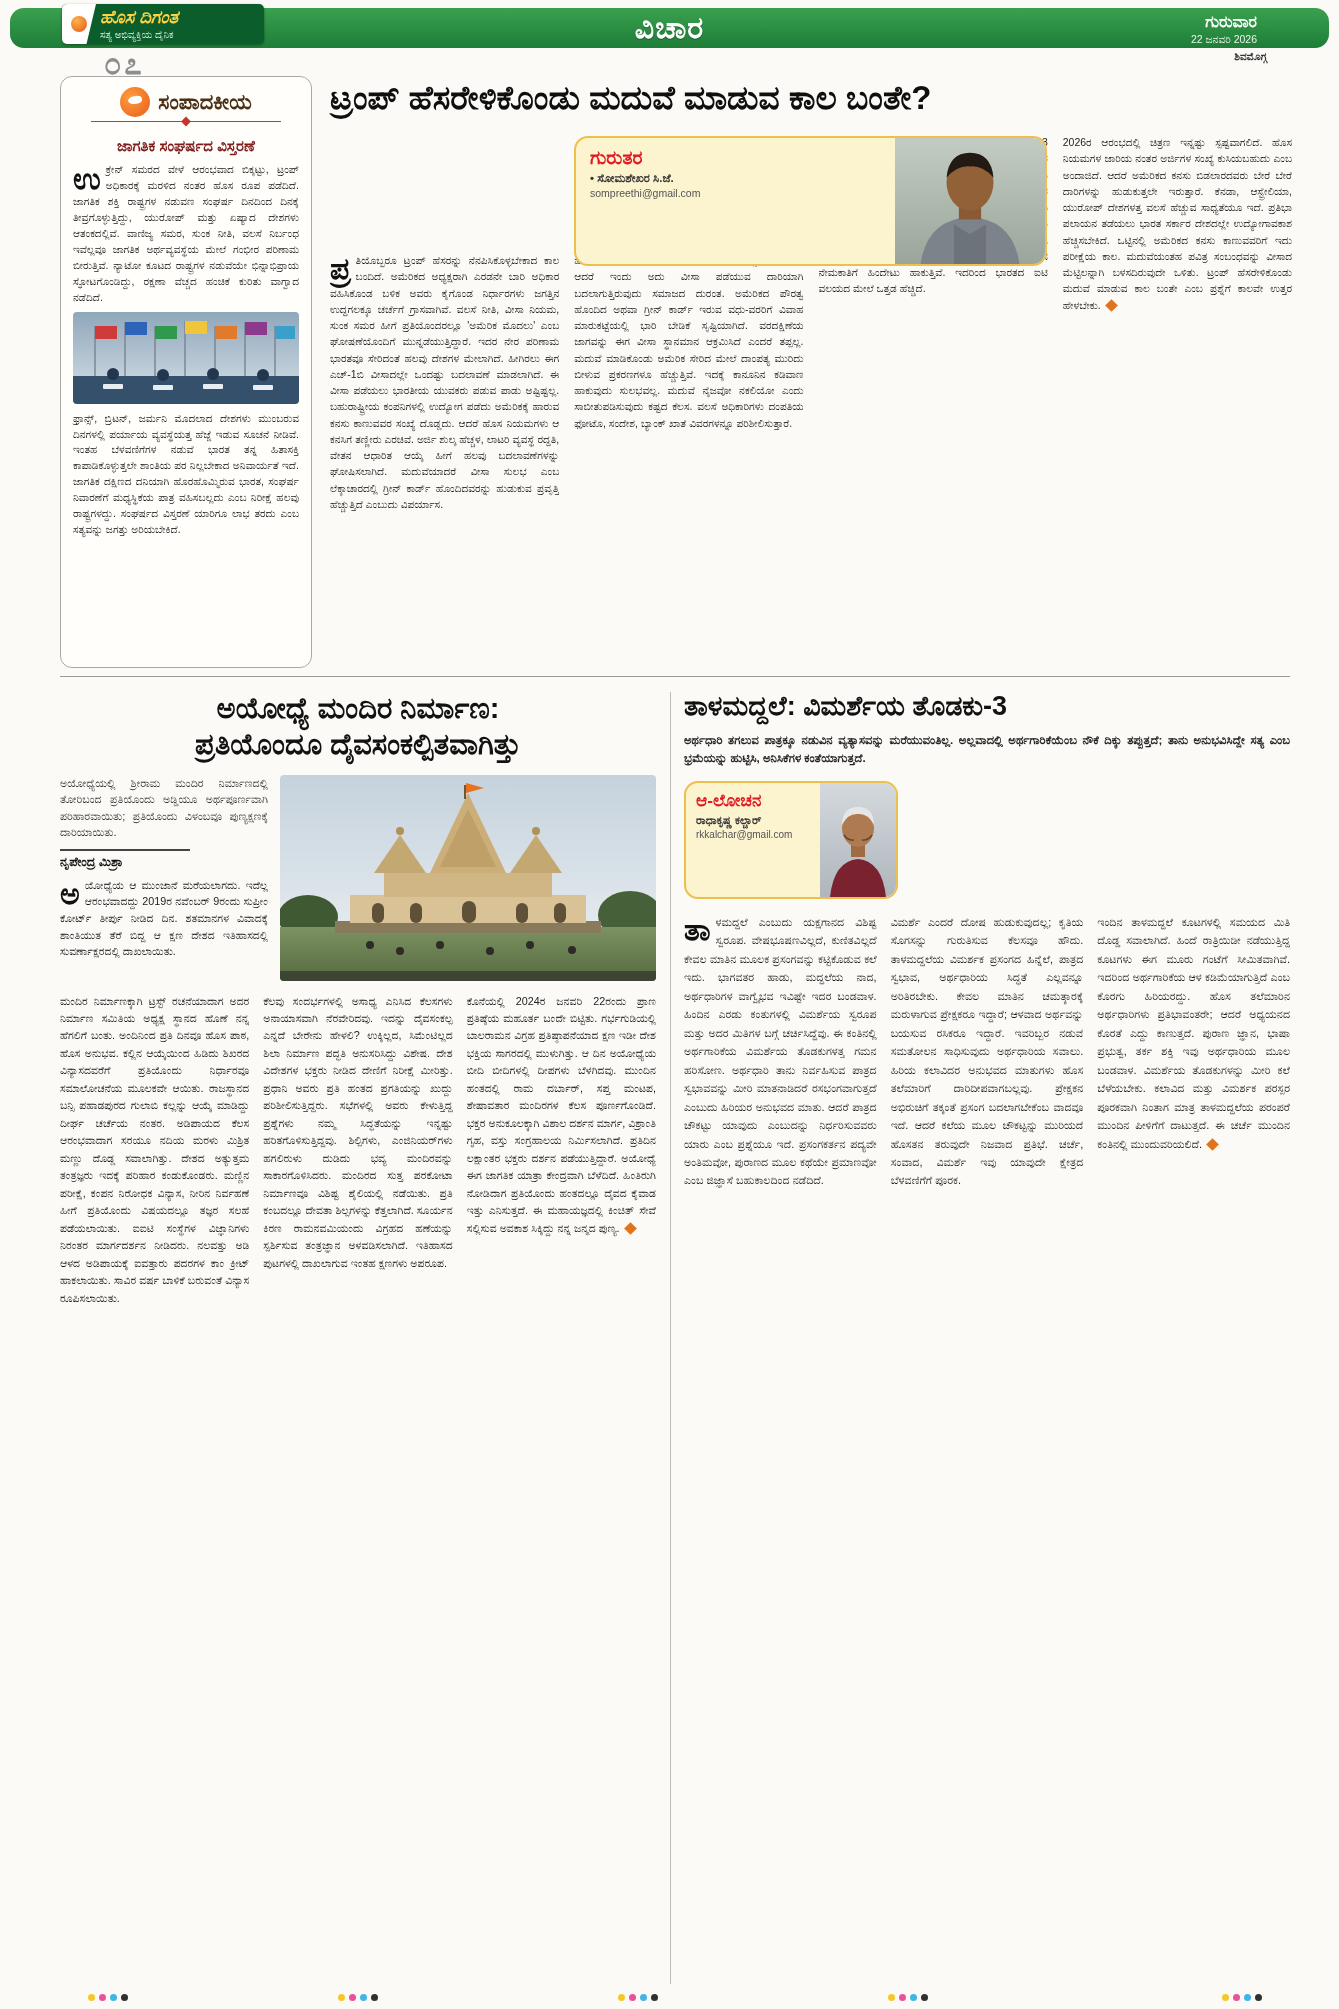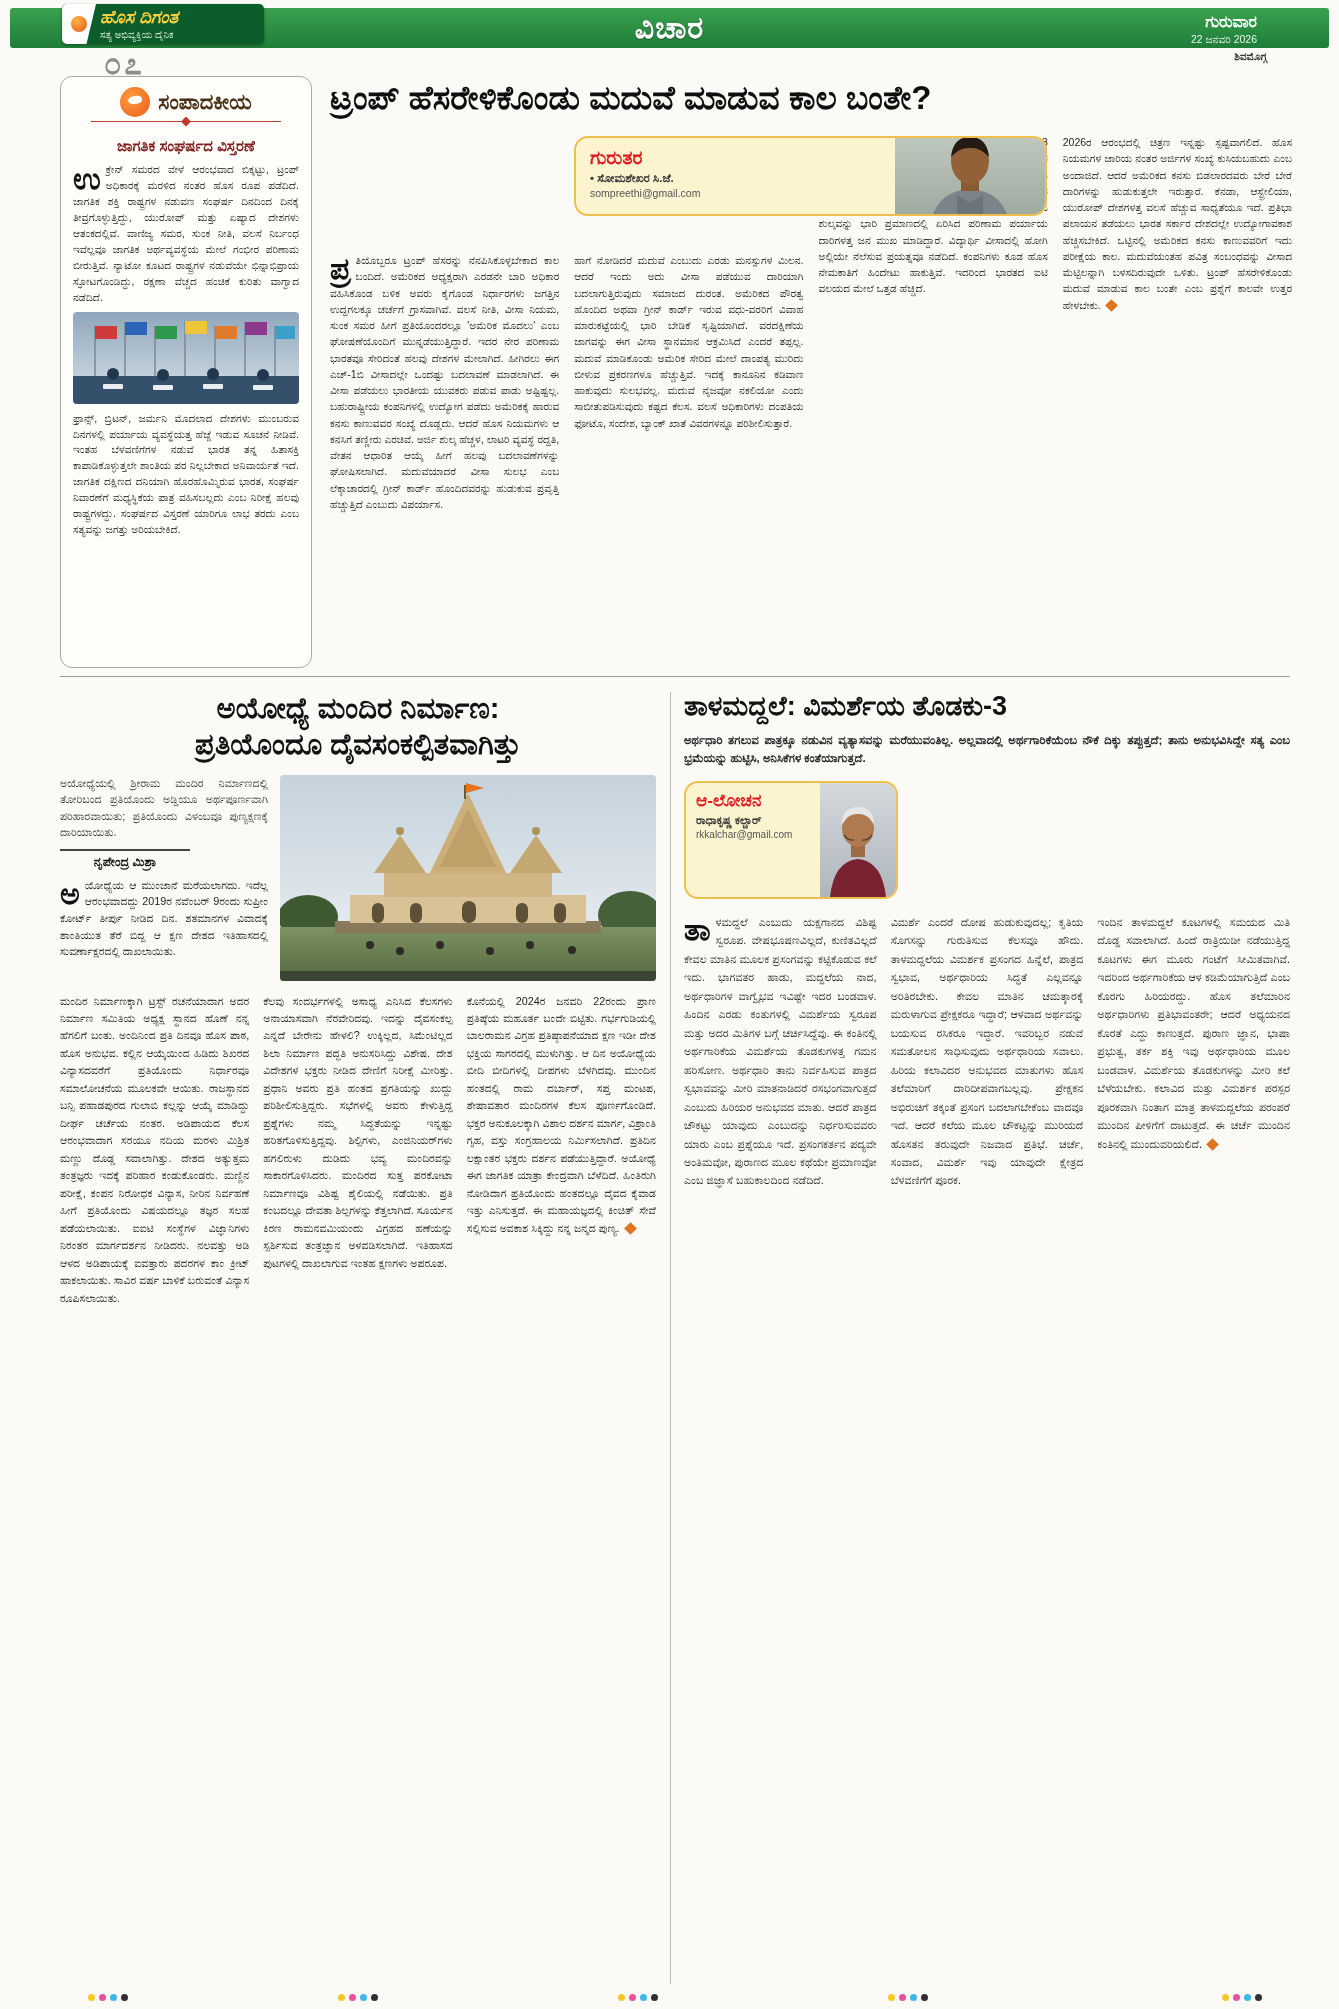--- a/index.html
+++ b/index.html
@@ -1,21 +1,21 @@
 <!DOCTYPE html>
 <html><head>
 <meta charset="utf-8">
 <style>
   * { box-sizing: border-box; margin: 0; padding: 0; }
   body { margin: 0; background: #e9e7e2; font-family: "Liberation Sans", sans-serif; }
   .page { position: relative; width: 1339px; height: 2009px; background: #fbfaf7; overflow: hidden; margin: 0 auto; }
 
   
   .green-bar { position: absolute; left: 10px; top: 8px; right: 10px; height: 40px;
-    background: linear-gradient(180deg, #3aa14e 0%, #1e7d38 100%); border-radius: 3px; }
+    background: linear-gradient(180deg, #3aa14e 0%, #1e7d38 100%); border-radius: 14px; }
   .section-title { position: absolute; left: 0; right: 0; top: 3px; text-align: center;
     color: #ffffff; font-size: 30px; font-weight: bold; letter-spacing: 1px; text-shadow: 0 1px 1px rgba(0,0,0,.35); }
   .masthead { position: absolute; left: 62px; top: 4px; width: 202px; height: 40px;
     background: #0b5e2b; border-radius: 5px; display: flex; overflow: hidden; box-shadow: 0 1px 3px rgba(0,0,0,.4); z-index: 3; }
   .emblem { width: 34px; background: #ffffff; clip-path: polygon(0 0,100% 0,72% 100%,0 100%);
     display: flex; align-items: center; justify-content: center; }
   .emblem-core { width: 16px; height: 16px; border-radius: 50%;
     background: radial-gradient(circle at 35% 30%, #ffb347, #e2571b); }
   .masthead-text { padding: 4px 6px 0 4px; }
   .masthead-title { color: #ffd23f; font-weight: bold; font-size: 18px; line-height: 1.1; white-space: nowrap; font-style: italic; }
@@ -51,40 +51,40 @@
   
   .top-headline { position: absolute; left: 330px; top: 80px; width: 960px;
     font-size: 33px; font-weight: 800; color: #0f0f0f; line-height: 1.1; }
   .top-cols { position: absolute; left: 330px; top: 134px; width: 962px; height: 534px;
     display: flex; gap: 15px; }
   .col { flex: 1; overflow: hidden; }
   .top-cols .col p { font-size: 10.5px; line-height: 1.55; text-align: justify; color: #1d1d1d; }
   .top-cols .col:nth-child(2), .top-cols .col:nth-child(3) { padding-top: 118px; }
 
   .card { background: #fcf3cf; border: 2px solid #eebf4d; border-radius: 14px; display: flex; overflow: hidden; }
-  .card1 { position: absolute; left: 244px; top: 2px; width: 473px; height: 80px; z-index: 2; }
+  .card1 { position: absolute; left: 244px; top: 2px; width: 473px; height: 130px; z-index: 2; }
   .card-info { flex: 1; padding: 9px 10px 6px 14px; }
   .card-col-name { color: #e01b24; font-weight: bold; font-size: 19px; }
   .card-author { font-size: 11.5px; font-weight: bold; color: #333; margin-top: 3px; }
   .card-email { font-size: 10.5px; color: #555; margin-top: 2px; }
   .card-photo { width: 150px; flex: none; }
   .card-photo svg { display: block; height: 100%; }
 
   
   .h-divider { position: absolute; left: 60px; right: 49px; top: 676px; border-top: 1px solid #999; }
   .v-divider { position: absolute; left: 670px; top: 692px; height: 1292px; border-left: 1px solid #bcbcbc; }
 
   
   .ayodhya { position: absolute; left: 60px; top: 690px; width: 596px; }
   .ay-headline { text-align: center; font-size: 29px; font-weight: 800; line-height: 1.25; color: #121212; }
   .ay-row { display: flex; gap: 12px; margin-top: 12px; }
   .ay-left { width: 208px; flex: none; overflow: hidden; height: 206px; }
   .ay-lede { font-size: 11px; line-height: 1.5; text-align: justify; color: #333; }
   .ay-byline { margin-top: 8px; padding-top: 4px; border-top: 2px solid #444; font-weight: bold;
-    font-size: 12.5px; width: 130px; color: #111; text-align: center; }
+    font-size: 12.5px; width: 130px; color: #111; }
   .ay-start { margin-top: 7px; font-size: 10.8px; line-height: 1.55; text-align: justify; color: #1d1d1d; }
   .temple { width: 376px; height: 206px; border-radius: 4px; overflow: hidden; flex: none; }
   .temple svg { display: block; }
   .ay-cols { display: flex; gap: 14px; margin-top: 12px; height: 970px; }
   .ay-cols .col p { font-size: 10.8px; line-height: 1.62; text-align: justify; color: #1d1d1d; }
 
   
   .tala { position: absolute; left: 684px; top: 690px; width: 606px; }
   .ta-top { display: flex; gap: 14px; flex-direction: column; }
   .ta-left { flex: 1; }

